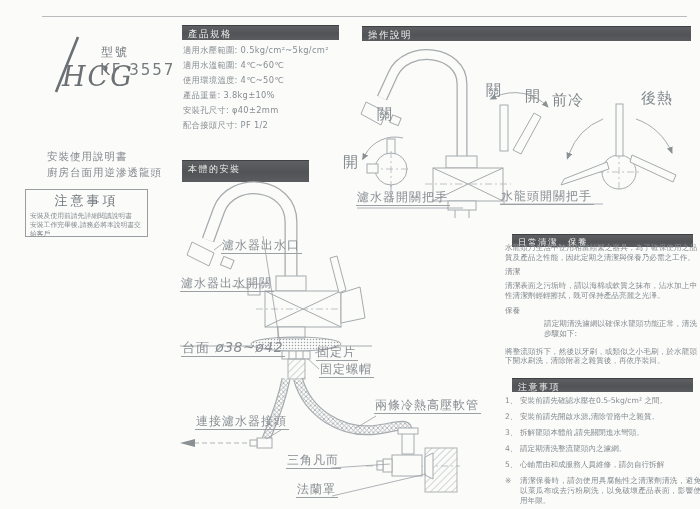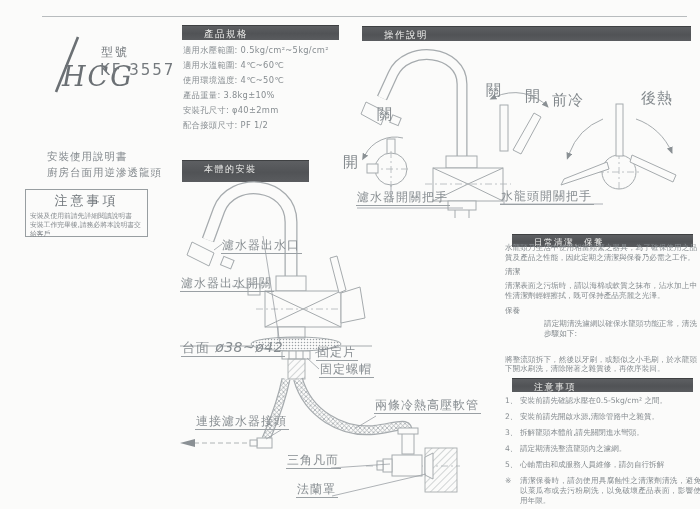--- a/index.html
+++ b/index.html
@@ -15,21 +15,21 @@
   .logo path { stroke:#6b7074; stroke-width:2.6; fill:none; }
   .model-label { position:absolute; left:101px; top:44px; font-size:12px; color:#74797d; letter-spacing:2px; }
   .model-number { position:absolute; left:100px; top:61px; font-size:15px; color:#74797d; letter-spacing:2px; }
   .subtitle { position:absolute; left:47px; top:148px; font-size:10.5px; line-height:1.55; color:#83898d; letter-spacing:1px; }
 
   .notice-box { position:absolute; left:25px; top:189px; width:123px; height:48px; border:1px solid #989ea1; padding:2px 4px 0 4px; }
   .nb-title { text-align:center; font-size:13px; letter-spacing:3px; color:#6f757a; }
   .nb-line { font-size:6.8px; color:#84898d; line-height:1.25; margin-top:1.5px; }
 
   
-  .bar { position:absolute; background:linear-gradient(180deg,#5d5f62,#515356 55%,#5a5c5f); color:#f0f0ee; font-size:9.5px; letter-spacing:1.5px; padding:2px 6px 0 22px; border-top:1px solid #3e4042; }
+  .bar { position:absolute; background:linear-gradient(180deg,#5d5f62,#515356 55%,#5a5c5f); color:#f0f0ee; font-size:9.5px; letter-spacing:1.5px; padding:2px 6px 0 6px; border-top:1px solid #3e4042; }
   .bar-specs   { left:182px; top:25px;  width:157px; height:15px; }
   .bar-install { left:182px; top:160px; width:127px; height:22px; font-size:9px; }
   .bar-op      { left:362px; top:26px;  width:329px; height:15px; }
   .bar-maint   { left:512px; top:226px; width:181px; height:13px; font-size:8.5px; padding-top:1.5px;margin-top:8px; }
   .bar-caution { left:512px; top:378px; width:181px; height:14px; font-size:9px; }
 
   .specs { position:absolute; left:183px; top:45px; width:160px; }
   .spec-row { font-size:8.3px; color:#878d91; height:15px; letter-spacing:0.3px; }
 
   
@@ -247,21 +247,21 @@
   <span class="dlabel big" style="left:551px; top:92px;">前冷</span>
   <span class="dlabel big" style="left:640px; top:90px;">後熱</span>
   <span class="dlabel" style="left:500px; top:190px;">水龍頭開關把手</span>
 
   <div class="bar bar-maint">日常清潔、保養</div>
   <div class="maint">
     <p>水龍頭乃生活中使用相當頻繁之器具，為了確保使用之品質及產品之性能，因此定期之清潔與保養乃必需之工作。</p>
     <p class="m-sub">清潔</p>
     <p>清潔表面之污垢時，請以海棉或軟質之抹布，沾水加上中性清潔劑輕輕擦拭，既可保持產品亮麗之光澤。</p>
     <p class="m-sub">保養</p>
-    <p style="margin-bottom:16px;padding-left:39px;">請定期清洗濾網以確保水龍頭功能正常，清洗步驟如下:</p>
+    <p style="margin-bottom:8px;padding-left:39px;">請定期清洗濾網以確保水龍頭功能正常，清洗步驟如下:</p>
     <p>將整流頭拆下，然後以牙刷，或類似之小毛刷，於水龍頭下開水刷洗，清除附著之雜質後，再依序裝回。</p>
   </div>
 
   <div class="bar bar-caution">注意事項</div>
   <div class="cautions">
     <div class="c-row">
       <span class="c-num">1、</span>
       <span class="c-text">安裝前請先確認水壓在0.5-5kg/cm² 之間。</span>
     </div>
     <div class="c-row">

